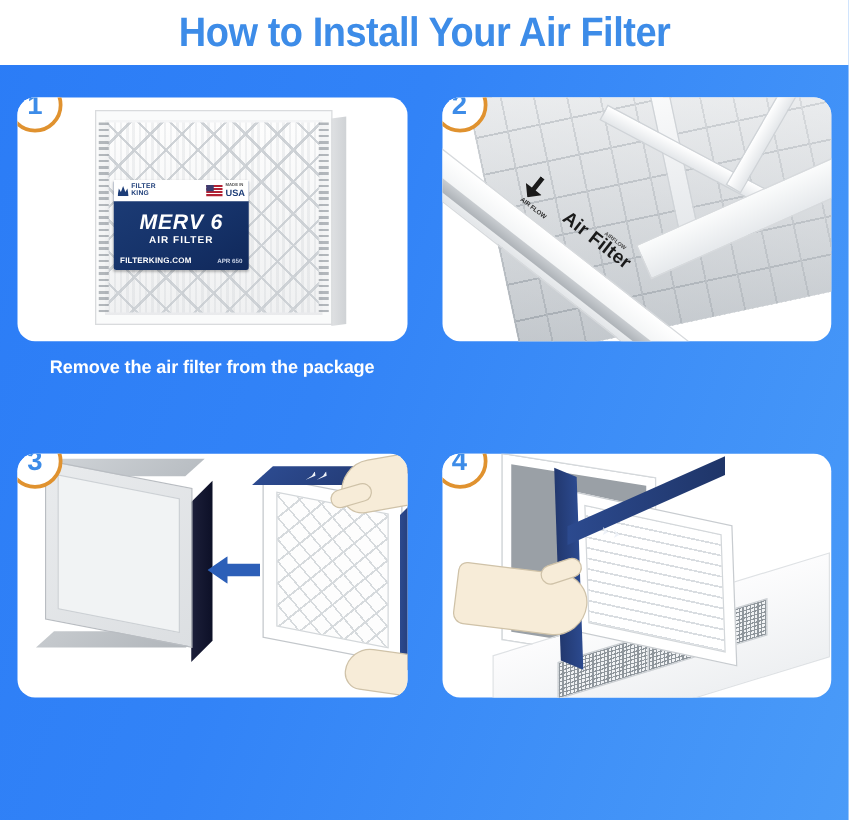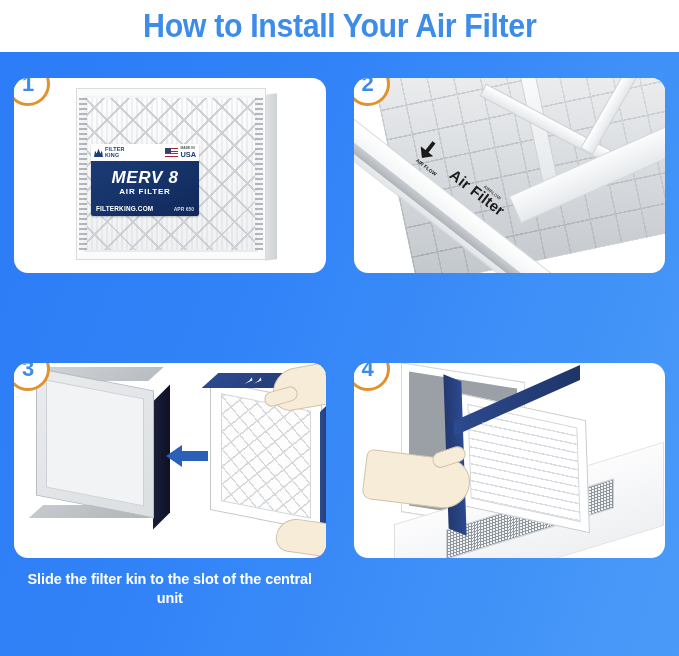--- a/index.html
+++ b/index.html
@@ -525,34 +525,35 @@
                     </div>
                   </div>
                   <div class="usa-badge">
                     <div class="flag"></div>
                     <div class="usa-stack">
                       <span class="usa-small">MADE IN</span>
                       <span class="usa-big">USA</span>
                     </div>
                   </div>
                 </div>
-                <div class="c1-merv">MERV 8</div>
+                <div class="c1-merv">MERV 6</div>
                 <div class="c1-af">AIR FILTER</div>
                 <div class="c1-foot">
                   <span class="c1-site">FILTERKING.COM</span>
                   <span class="c1-apr">APR 650</span>
                 </div>
               </div>
             </div>
           </div>
         </div>
         <div class="badge">
           <span class="badge-num">1</span>
         </div>
       </div>
+      <div class="caption">Remove the air filter from the package</div>
     </div>
 
     <div class="step">
       <div class="card">
         <div class="art">
           <div class="c2-pleatfield">
             <div class="c2-shade"></div>
           </div>
           <div class="c2-brace-a"></div>
           <div class="c2-brace-b"></div>
@@ -595,21 +596,20 @@
             <span></span>
           </div>
           <div class="c3-hand-top"></div>
           <div class="c3-thumb-top"></div>
           <div class="c3-hand-bot"></div>
         </div>
         <div class="badge">
           <span class="badge-num">3</span>
         </div>
       </div>
-      <div class="caption">Slide the filter kin to the slot of the central unit</div>
     </div>
 
     <div class="step">
       <div class="card">
         <div class="art">
           <div class="c4-opening"></div>
           <div class="c4-ceiling"></div>
           <div class="c4-vent-a"></div>
           <div class="c4-vent-b"></div>
           <div class="c4-grill">

